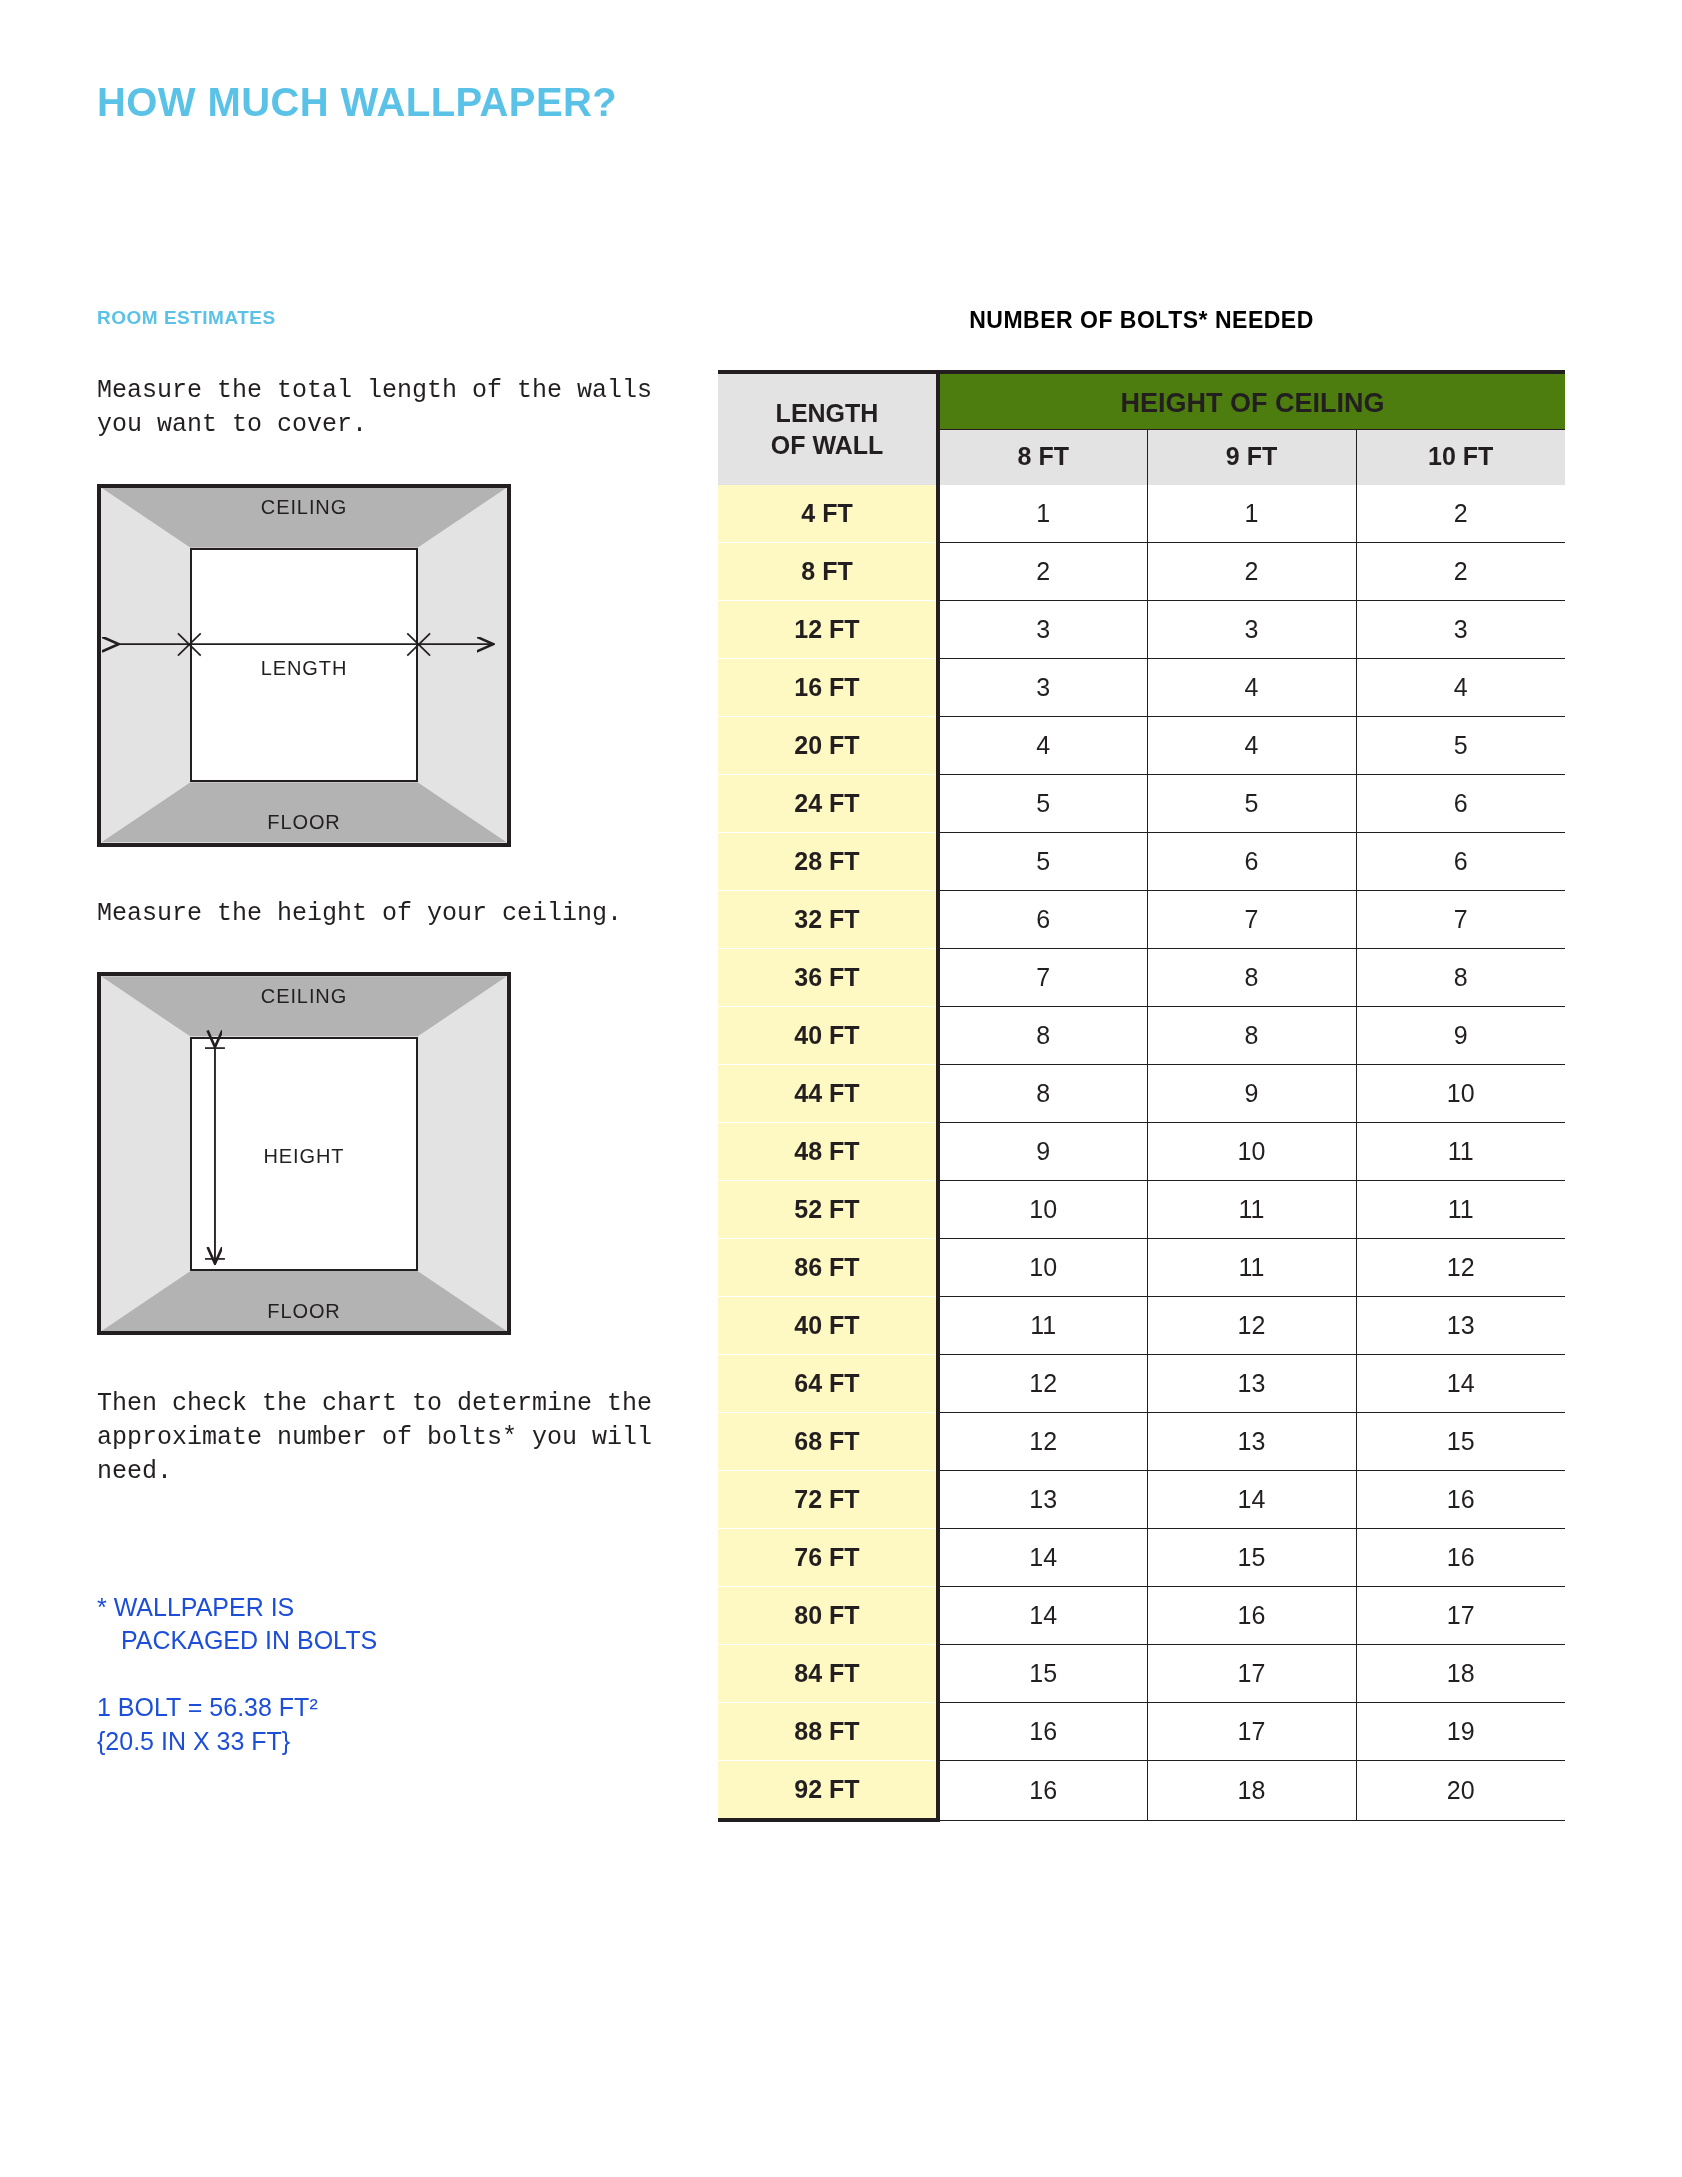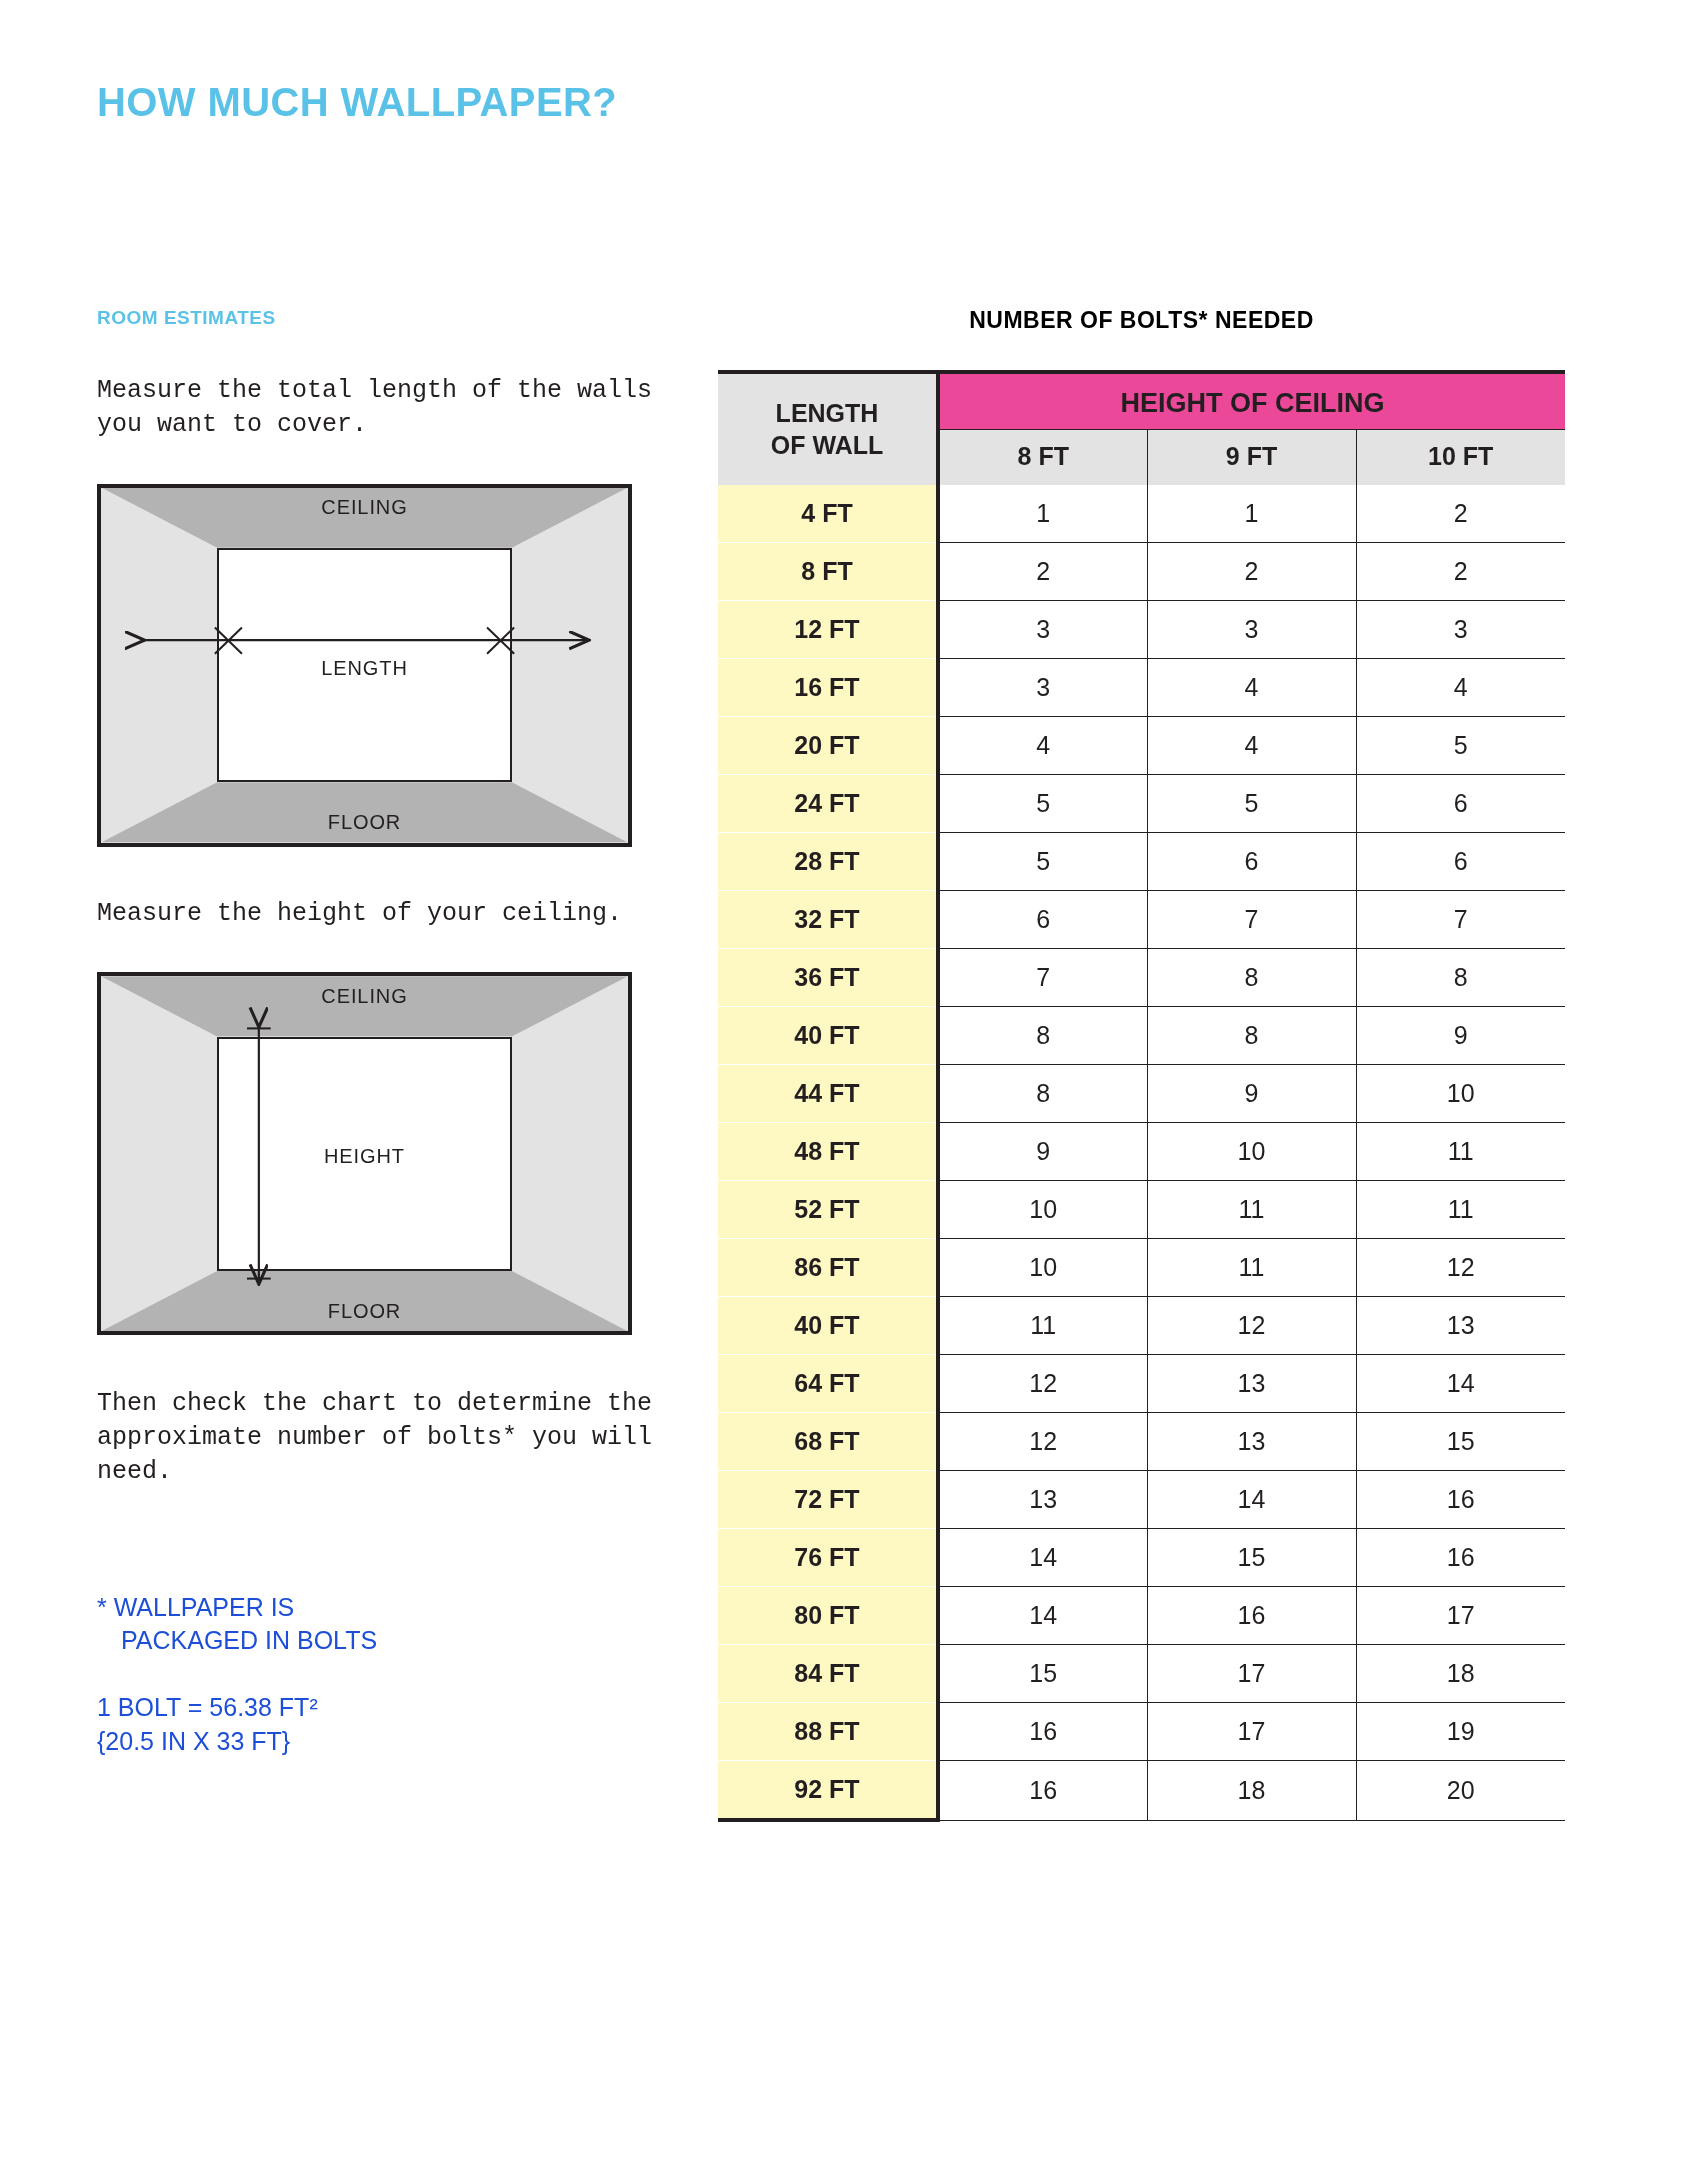--- a/index.html
+++ b/index.html
@@ -55,21 +55,21 @@
   .note-bold {
     font-size: 25px;
     font-weight: normal;
     line-height: 1.35;
     color: #1d4ed8;
   }
 
   
   .room {
     position: relative;
-    width: 535px;
+    width: 414px;
     height: 363px;
     border: 4.3px solid #231f20;
     box-sizing: border-box;
     background: #ffffff;
   }
   .wall-top, .wall-bottom, .wall-left, .wall-right {
     position: absolute;
     background: #e3e3e3;
   }
   .wall-top {
@@ -156,21 +156,21 @@
     width: 218px;
     background: #e3e3e3;
     font-size: 25px;
     font-weight: bold;
     line-height: 1.25;
     border-right: 4.3px solid #231f20 !important;
     border-top: 4.3px solid #231f20 !important;
     padding: 8.6px 0;
   }
   .th-height-group {
-    background: #ec4899;
+    background: #4d7c0f;
     font-size: 27px;
     font-weight: bold;
     border-top: 4.3px solid #231f20 !important;
     border-bottom: 1.7px solid #231f20 !important;
     padding: 14px 0 10.4px 0;
   }
   .th-sub {
     background: #e3e3e3;
     font-size: 25px;
     font-weight: bold;

